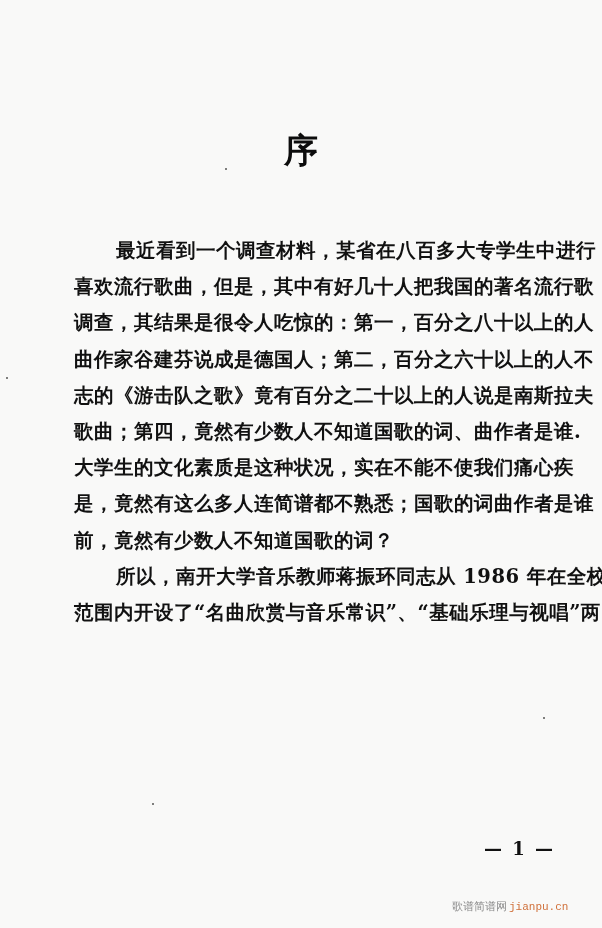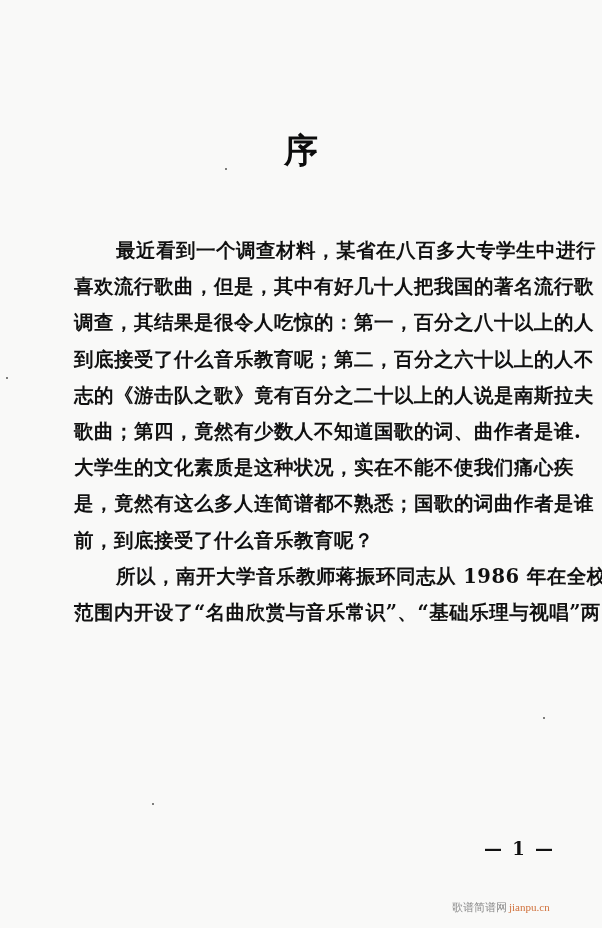--- a/index.html
+++ b/index.html
@@ -74,47 +74,47 @@
     letter-spacing: 2px;
     font-family: "DejaVu Serif", serif;
   }
   .watermark {
     position: absolute;
     left: 452px;
     top: 900px;
     font-size: 11px;
     line-height: 14px;
     white-space: nowrap;
-    font-family: Liberation Serif, serif;
+    font-family: Liberation Mono, monospace;
   }
   .watermark .wm-cn {
     color: #8a8a8a;
   }
   .watermark .wm-en {
     color: #d0703a;
     margin-left: 2px;
   }
 </style>
 </head>
 <body>
 
 <div class="page">
 
   <div class="title">序</div>
 
   <div class="body-text">
     <div class="line indent">最近看到一个调查材料，某省在八百多大专学生中进行</div>
     <div class="line">喜欢流行歌曲，但是，其中有好几十人把我国的著名流行歌</div>
     <div class="line">调查，其结果是很令人吃惊的：第一，百分之八十以上的人</div>
-    <div class="line">到底接受了什么音乐教育呢；第二，百分之六十以上的人不</div>
+    <div class="line">曲作家谷建芬说成是德国人；第二，百分之六十以上的人不</div>
     <div class="line">志的《游击队之歌》竟有百分之二十以上的人说是南斯拉夫</div>
     <div class="line">歌曲；第四，竟然有少数人不知道国歌的词、曲作者是谁.</div>
     <div class="line">大学生的文化素质是这种状况，实在不能不使我们痛心疾</div>
     <div class="line">是，竟然有这么多人连简谱都不熟悉；国歌的词曲作者是谁</div>
-    <div class="line last">前，到底接受了什么音乐教育呢？</div>
+    <div class="line last">前，竟然有少数人不知道国歌的词？</div>
     <div class="line indent">所以，南开大学音乐教师蒋振环同志从 1986 年在全校</div>
     <div class="line">范围内开设了“名曲欣赏与音乐常识”、“基础乐理与视唱”两</div>
   </div>
 
   <div class="speck" style="left:225px;top:168px;"></div>
   <div class="speck" style="left:6px;top:377px;"></div>
   <div class="speck" style="left:152px;top:803px;"></div>
   <div class="speck" style="left:543px;top:717px;"></div>
 
   <div class="page-number">— 1 —</div>

